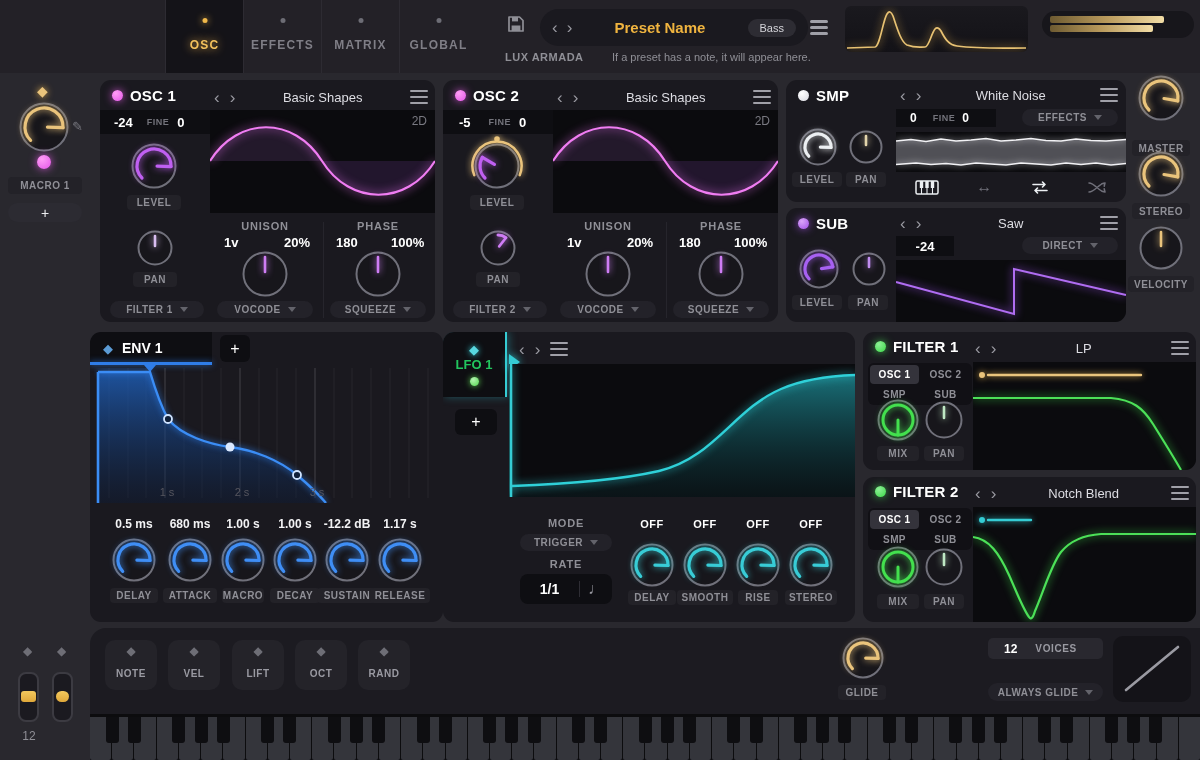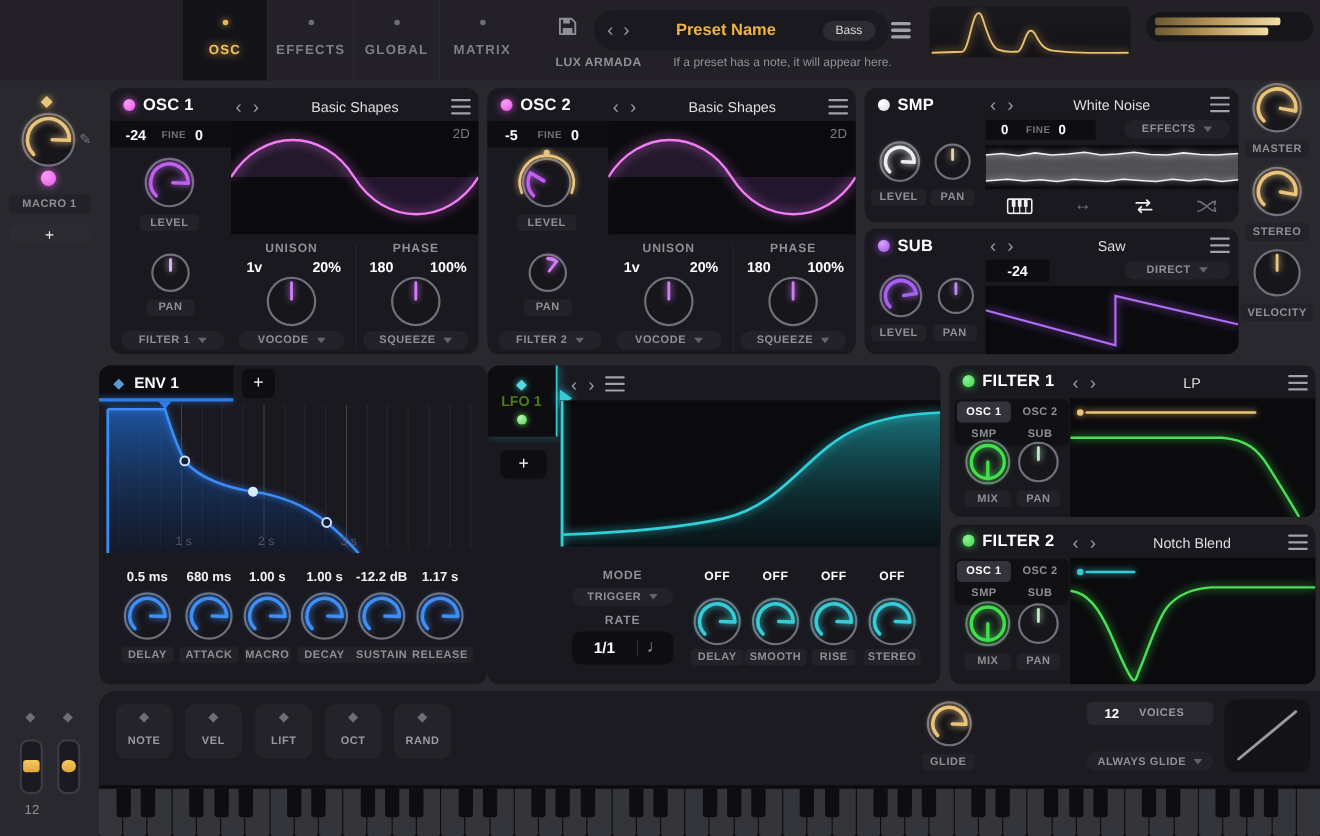--- a/index.html
+++ b/index.html
@@ -82,25 +82,25 @@
       <div class="tab active">
           <span class="tdot"></span>
           <span class="tlab">OSC</span>
         </div>
       <div class="tab">
           <span class="tdot"></span>
           <span class="tlab">EFFECTS</span>
         </div>
       <div class="tab">
           <span class="tdot"></span>
-          <span class="tlab">GLOBAL</span>
+          <span class="tlab">MATRIX</span>
         </div>
       <div class="tab">
           <span class="tdot"></span>
-          <span class="tlab">MATRIX</span>
+          <span class="tlab">GLOBAL</span>
         </div>
     </div>
     <svg class="abs" style="left:506px;top:14px" width="20" height="20" viewBox="0 0 20 20">
         <path d="M3 3 H13.5 L17 6.5 V17 H3 Z" fill="none" stroke="#8f8f96" stroke-width="1.7" stroke-linejoin="round"></path>
         <rect x="6" y="3" width="6" height="4.4" fill="#8f8f96"></rect>
         <rect x="5.6" y="11.5" width="8.8" height="5.5" fill="#8f8f96"></rect>
       </svg>
     <div class="brand">LUX ARMADA</div>
     <div class="preset">
       <span class="nav">‹</span>
@@ -395,21 +395,21 @@
     </div>
   </div>
 
   <div class="knob" style="left:1129px;top:66px">
       <svg width="64" height="64">
         <circle cx="32" cy="32" r="21.5" fill="#17161b" stroke="#70707a" stroke-width="2"></circle>
         <path d="M20.0 44.0 A17 17 0 1 1 48.7 34.9" fill="none" stroke="#eac47c" stroke-width="3.2" stroke-linecap="round" style="filter:drop-shadow(0 0 3.5px #eac47c)"></path>
         <line x1="48.74685854463115" y1="34.92279470474996" x2="35.014434538033605" y2="32.52610304685499" stroke="#eac47c" stroke-width="3.2" stroke-linecap="round" style="filter:drop-shadow(0 0 3.5px #eac47c)"></line>
       </svg>
     </div>
-  <div class="chip" style="left:1132px;top:127px;width:58px;height:16px">MASTER</div>
+  <div class="chip" style="left:1132px;top:140px;width:58px;height:16px">MASTER</div>
   <div class="knob" style="left:1129px;top:142px">
       <svg width="64" height="64">
         <circle cx="32" cy="32" r="21.5" fill="#17161b" stroke="#70707a" stroke-width="2"></circle>
         <path d="M20.0 44.0 A17 17 0 1 1 48.7 34.9" fill="none" stroke="#eac47c" stroke-width="3.2" stroke-linecap="round" style="filter:drop-shadow(0 0 3.5px #eac47c)"></path>
         <line x1="48.74685854463115" y1="34.92279470474996" x2="35.014434538033605" y2="32.52610304685499" stroke="#eac47c" stroke-width="3.2" stroke-linecap="round" style="filter:drop-shadow(0 0 3.5px #eac47c)"></line>
       </svg>
     </div>
   <div class="chip" style="left:1132px;top:203px;width:58px;height:16px">STEREO</div>
   <div class="knob" style="left:1130px;top:217px">
       <svg width="62" height="62">
@@ -520,21 +520,21 @@
     <div class="chip" style="left:73px;top:256px;width:54px;height:15px">ATTACK</div>
     <div class="chip" style="left:132px;top:256px;width:42px;height:15px">MACRO</div>
     <div class="chip" style="left:180px;top:256px;width:50px;height:15px">DECAY</div>
     <div class="chip" style="left:227px;top:256px;width:60px;height:15px">SUSTAIN</div>
     <div class="chip" style="left:280px;top:256px;width:60px;height:15px">RELEASE</div>
   </div>
 
   <div class="panel" style="left:443px;top:332px;width:412px;height:290px">
     <div class="etab" style="left:0;top:0;width:64px;height:65px;border-top-left-radius:11px;flex-direction:column;justify-content:center;border-right:2px solid #35ccd4;box-shadow:2px 0 8px rgba(47,200,212,.35)">
       <i class="diamond" style="position:static;color:#58d8e0;font-size:13px;text-shadow:0 0 6px #35ccd4">◆</i>
-      <span style="font-size:13px;font-weight:700;color:#4d7c0f;margin-top:1px">LFO 1</span>
+      <span style="font-size:13px;font-weight:700;color:#22c55e;margin-top:1px">LFO 1</span>
       <span style="width:9px;height:9px;border-radius:50%;margin-top:5px;background:radial-gradient(circle at 35% 30%,#b5f5b2,#52d84e);box-shadow:0 0 6px rgba(100,230,90,.9)"></span>
     </div>
     <div class="lfotri" style="left:66px;top:22px"></div>
     <div class="plusbox" style="left:12px;top:77px;width:42px;height:26px">+</div>
     <div class="mhead" style="left:76px;top:6px;width:328px;height:22px">
       <span class="nav">‹</span>
       <span class="nav">›</span>
       <span class="burger">
           <i></i>
           <i></i>

